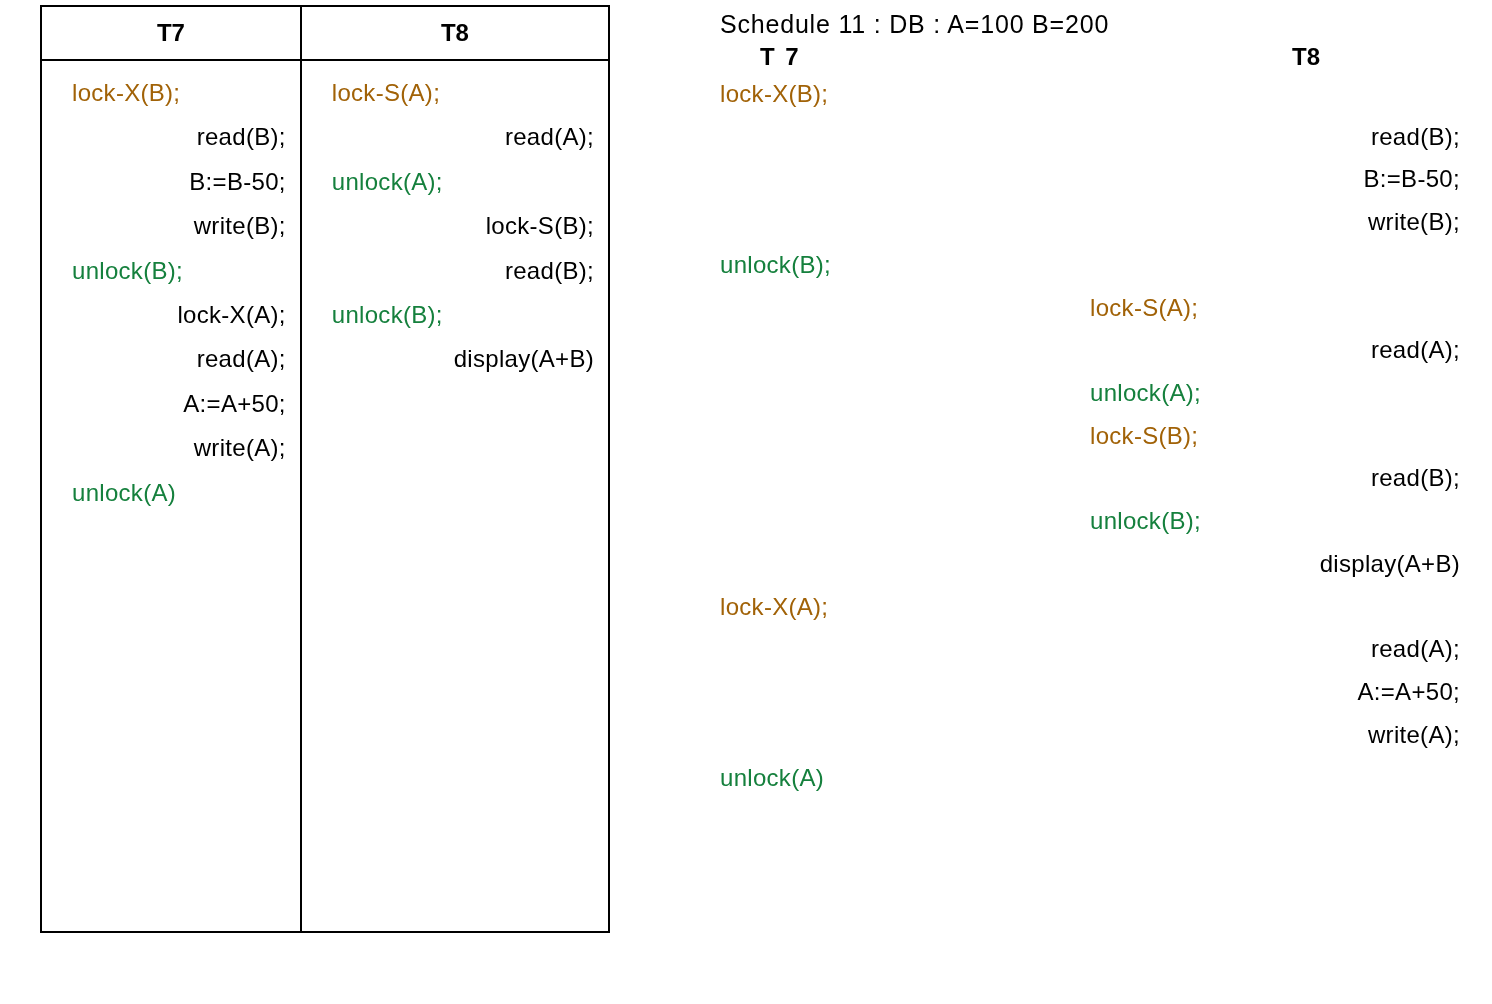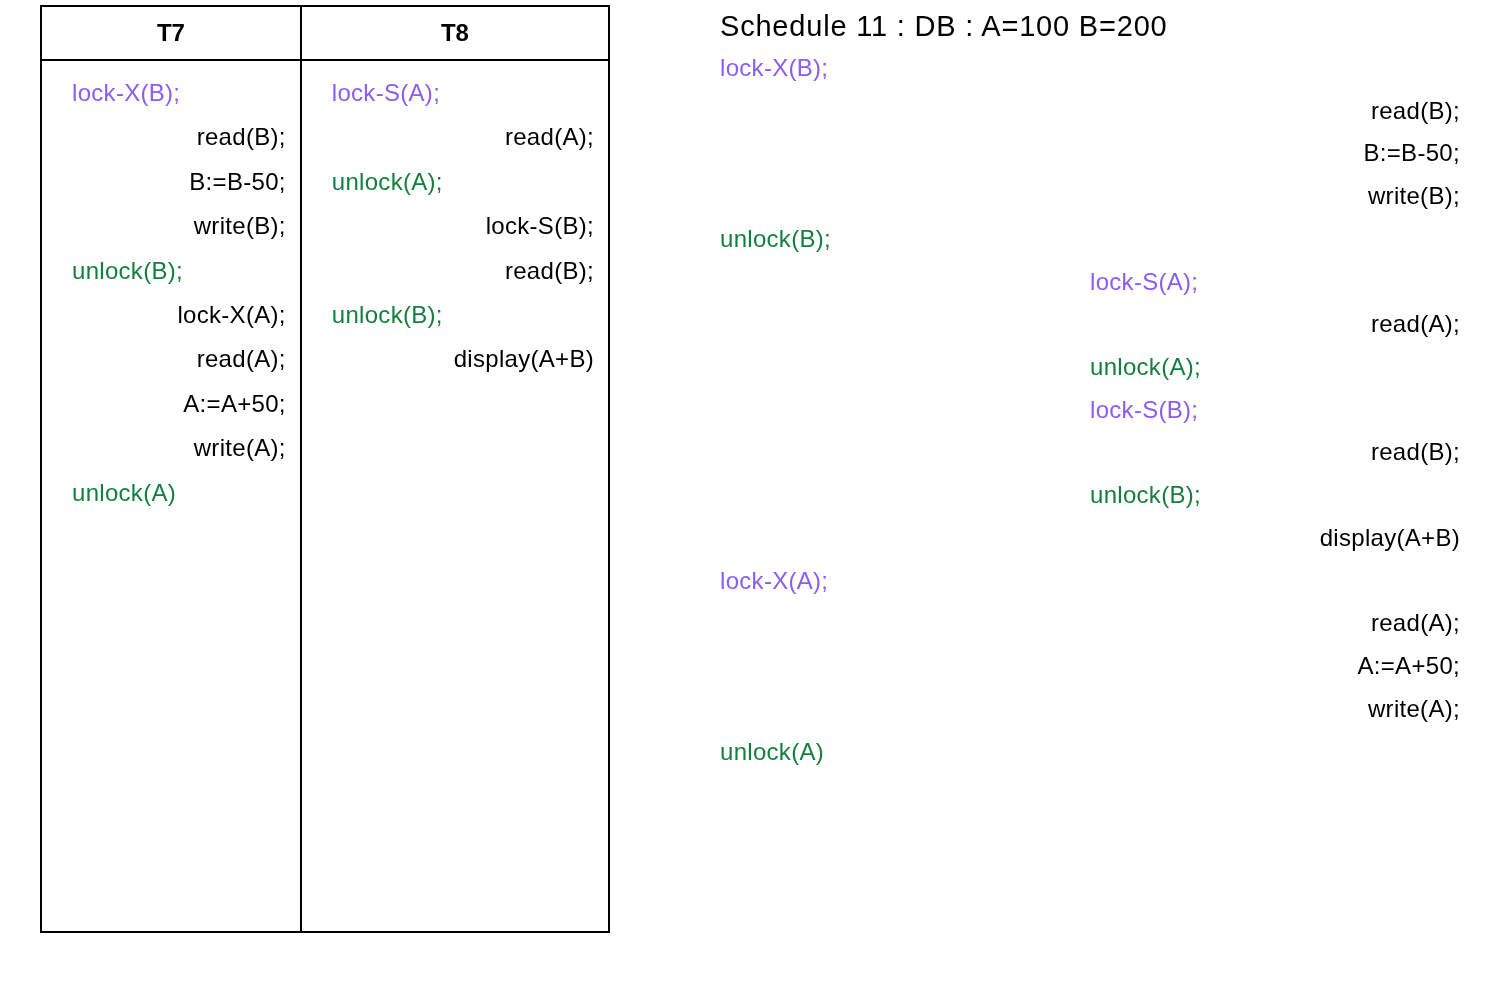--- a/index.html
+++ b/index.html
@@ -36,33 +36,33 @@
   }
   .tx-table td {
     height: 850px;
   }
   .op-line {
     display: block;
     line-height: 1.85;
     white-space: nowrap;
     letter-spacing: 0.3px;
   }
-  .c-blue  { color: #8b5cf6; }
+  .c-blue  { color: #a16207; }
   .c-red   { color: #15803d; }
   .c-black { color: #000000; text-align: right; }
 
   
   .sched {
     position: absolute;
     left: 720px;
     top: 10px;
     width: 740px;
   }
   .sched-title {
-    font-size: 29px;
+    font-size: 25px;
     letter-spacing: 0.8px;
     margin-bottom: 4px;
   }
   .sched-cols {
     display: flex;
   }
   .sched-col {
     width: 355px;
   }
   .sched-col.t8 {
@@ -126,20 +126,28 @@
             <span class="op-line c-red">unlock(B);</span>
             <span class="op-line c-black">display(A+B)</span>
           </td>
       </tr>
     </tbody>
   </table>
 
   <div class="sched">
     <div class="sched-title">Schedule 11 :   DB :  A=100  B=200</div>
 
+    <div class="sched-cols">
+      <div class="sched-col t7">
+        <div class="sched-col-head">T 7</div>
+      </div>
+      <div class="sched-col t8">
+        <div class="sched-col-head">T8</div>
+      </div>
+    </div>
 
     <div class="steps" id="schedule-steps">
         <div class="step c-blue" style="padding-left: 0px;">lock-X(B);</div>
         <div class="step c-black" style="padding-left: 0px;">read(B);</div>
         <div class="step c-black" style="padding-left: 0px;">B:=B-50;</div>
         <div class="step c-black" style="padding-left: 0px;">write(B);</div>
         <div class="step c-red" style="padding-left: 0px;">unlock(B);</div>
         <div class="step c-blue" style="padding-left: 370px;">lock-S(A);</div>
         <div class="step c-black" style="padding-left: 370px;">read(A);</div>
         <div class="step c-red" style="padding-left: 370px;">unlock(A);</div>

